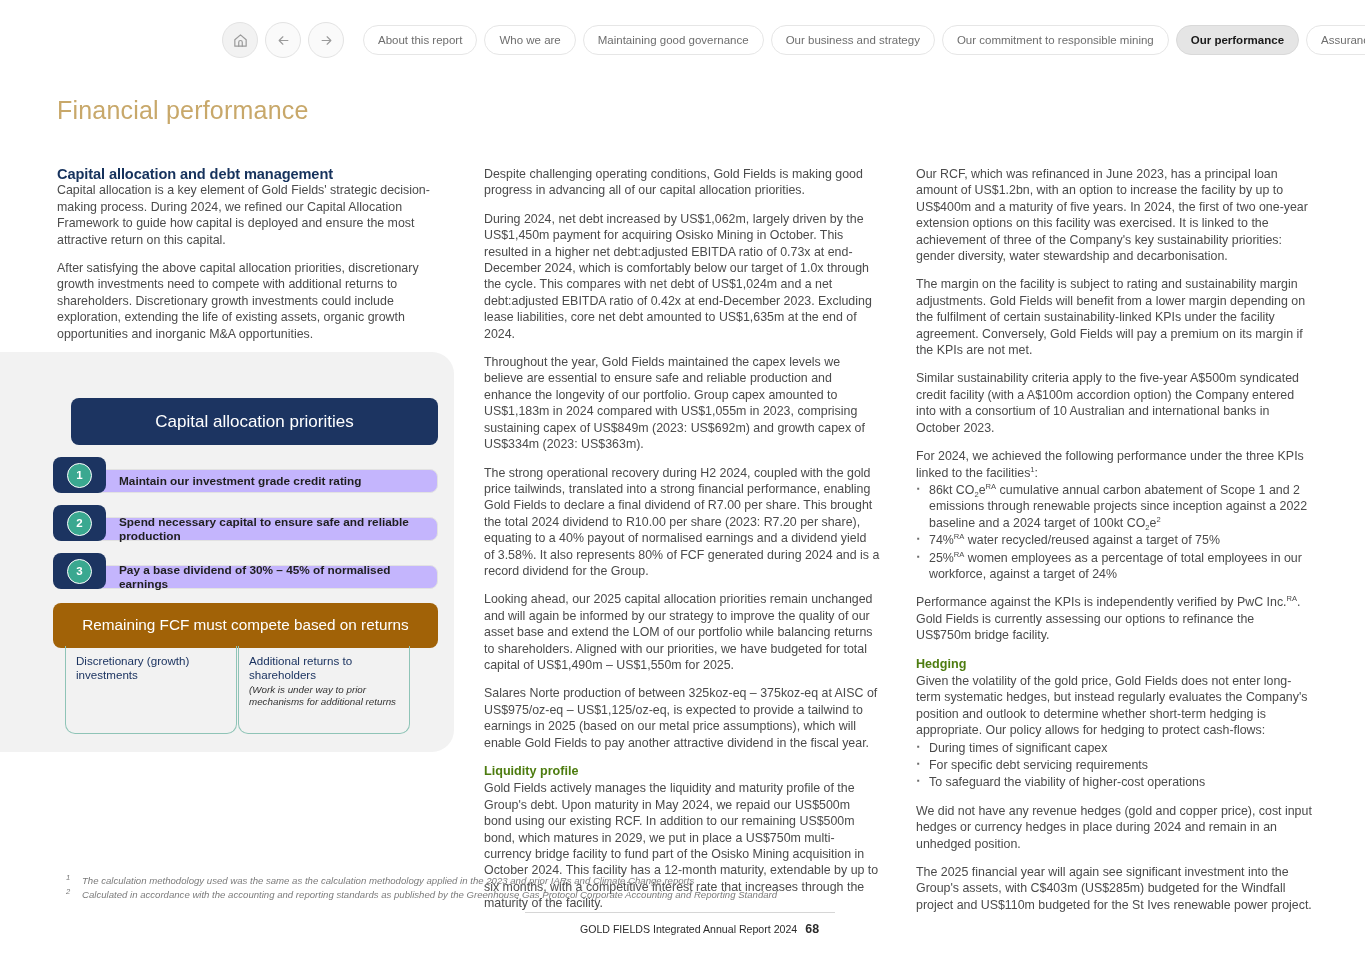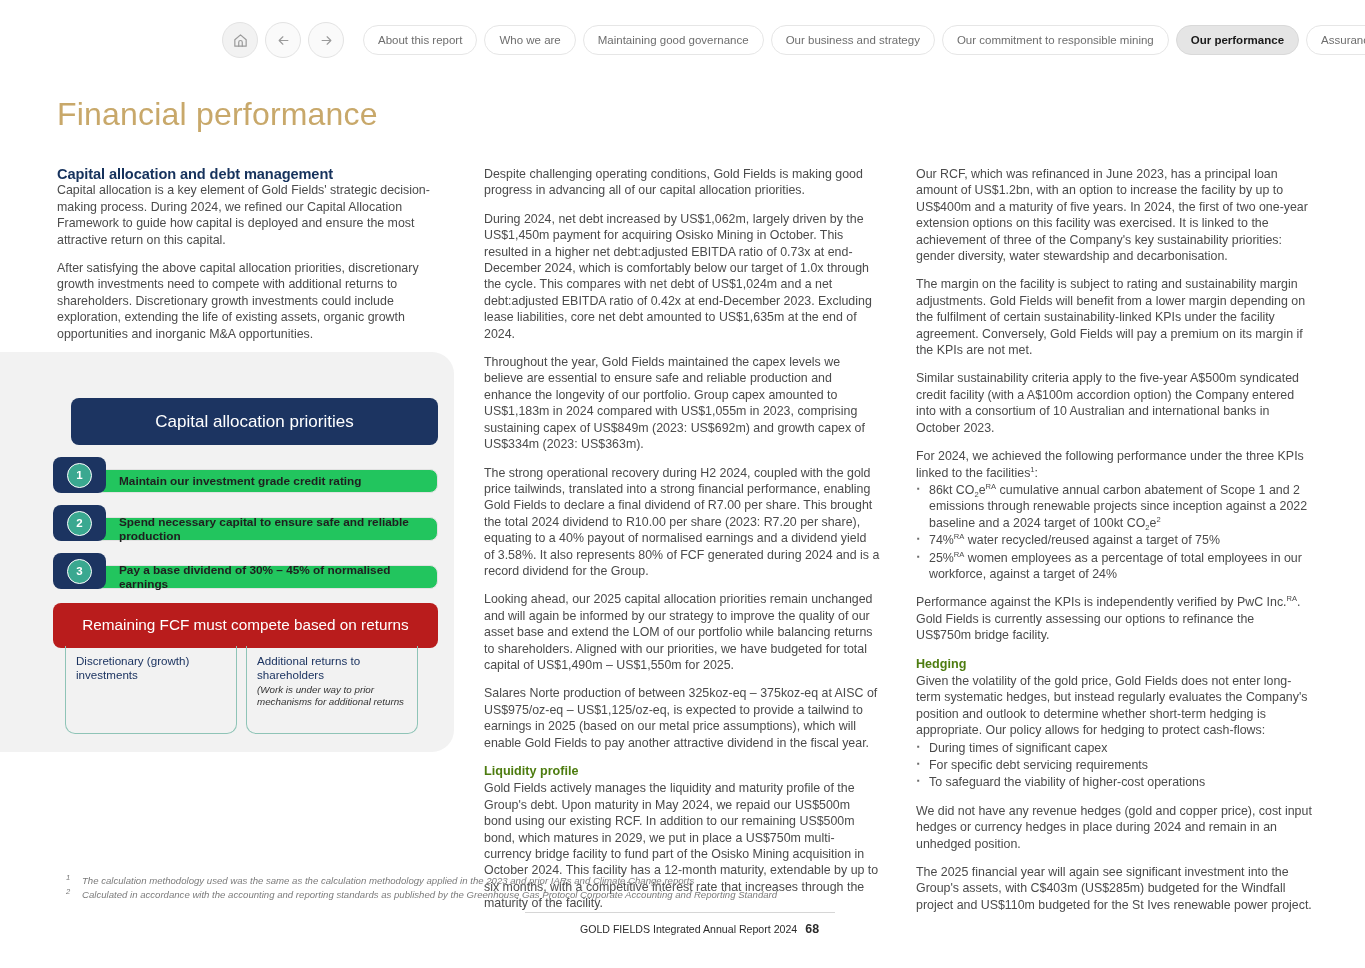--- a/index.html
+++ b/index.html
@@ -31,21 +31,21 @@
     background: #ffffff;
     display: flex; align-items: center; justify-content: center;
     font-size: 11.5px; color: #6e6e6e;
     white-space: nowrap;
   }
   .navtab.active { background: #e5e5e5; border-color: #d9d9d9; color: #1a1a1a; font-weight: 600; }
 
   
   .page-title {
     position: absolute; left: 57px; top: 96px;
-    font-size: 32px; color: #c8a86a; font-weight: 400; letter-spacing: .2px;
+    font-size: 25px; color: #c8a86a; font-weight: 400; letter-spacing: .2px;
   }
 
   
   .col { position: absolute; top: 166px; font-size: 12.4px; line-height: 16.4px; color: #4b4b4b; }
   .col p { margin-bottom: 12px; }
   .col-1 { left: 57px; width: 375px; }
   .col-2 { left: 484px; width: 396px; }
   .col-3 { left: 916px; width: 396px; }
 
   h3.sub-head {
@@ -94,34 +94,34 @@
   }
   .prio-badge .circle {
     width: 25px; height: 25px; border-radius: 50%;
     background: #3aa890; color: #ffffff;
     display: flex; align-items: center; justify-content: center;
     font-size: 11.5px; font-weight: 700;
     border: 1.5px solid #ffffff;
   }
   .prio-text {
     flex: 1; margin-left: -10px; padding: 0 24px 0 22px;
-    background: #22c55e; border: 1px solid #e2e2e2; border-radius: 8px;
+    background: #c4b5fd; border: 1px solid #e2e2e2; border-radius: 8px;
     display: flex; align-items: center;
     font-size: 11.8px; font-weight: 700; color: #1f1f1f; line-height: 14.4px; margin-top: 12px;
   }
 
   .fcf-banner {
     position: absolute; left: 53px; top: 603px;
     width: 385px; height: 45px;
-    background: #b91c1c; border-radius: 8px;
+    background: #a16207; border-radius: 8px;
     display: flex; align-items: center; justify-content: center;
     text-align: center; color: #ffffff;
     font-size: 15.3px; font-weight: 500; line-height: 18.5px;
   }
-  .fcf-cols { position: absolute; left: 65px; top: 646px; width: 360px; display: flex; gap: 9px; }
+  .fcf-cols { position: absolute; left: 65px; top: 646px; width: 360px; display: flex; gap: 1px; }
   .fcf-box {
     width: 172px; height: 88px;
     border: 1px solid #8fc4b7; border-radius: 0 0 10px 10px;
     border-top: none;
     padding: 8px 10px 0 10px;
   }
   .fcf-box .bt { font-size: 11.6px; color: #1c3461; font-weight: 400; line-height: 14.4px; }
   .fcf-box .bi { font-size: 9.8px; color: #333; font-style: italic; line-height: 12.4px; margin-top: 1px; }
 
   

